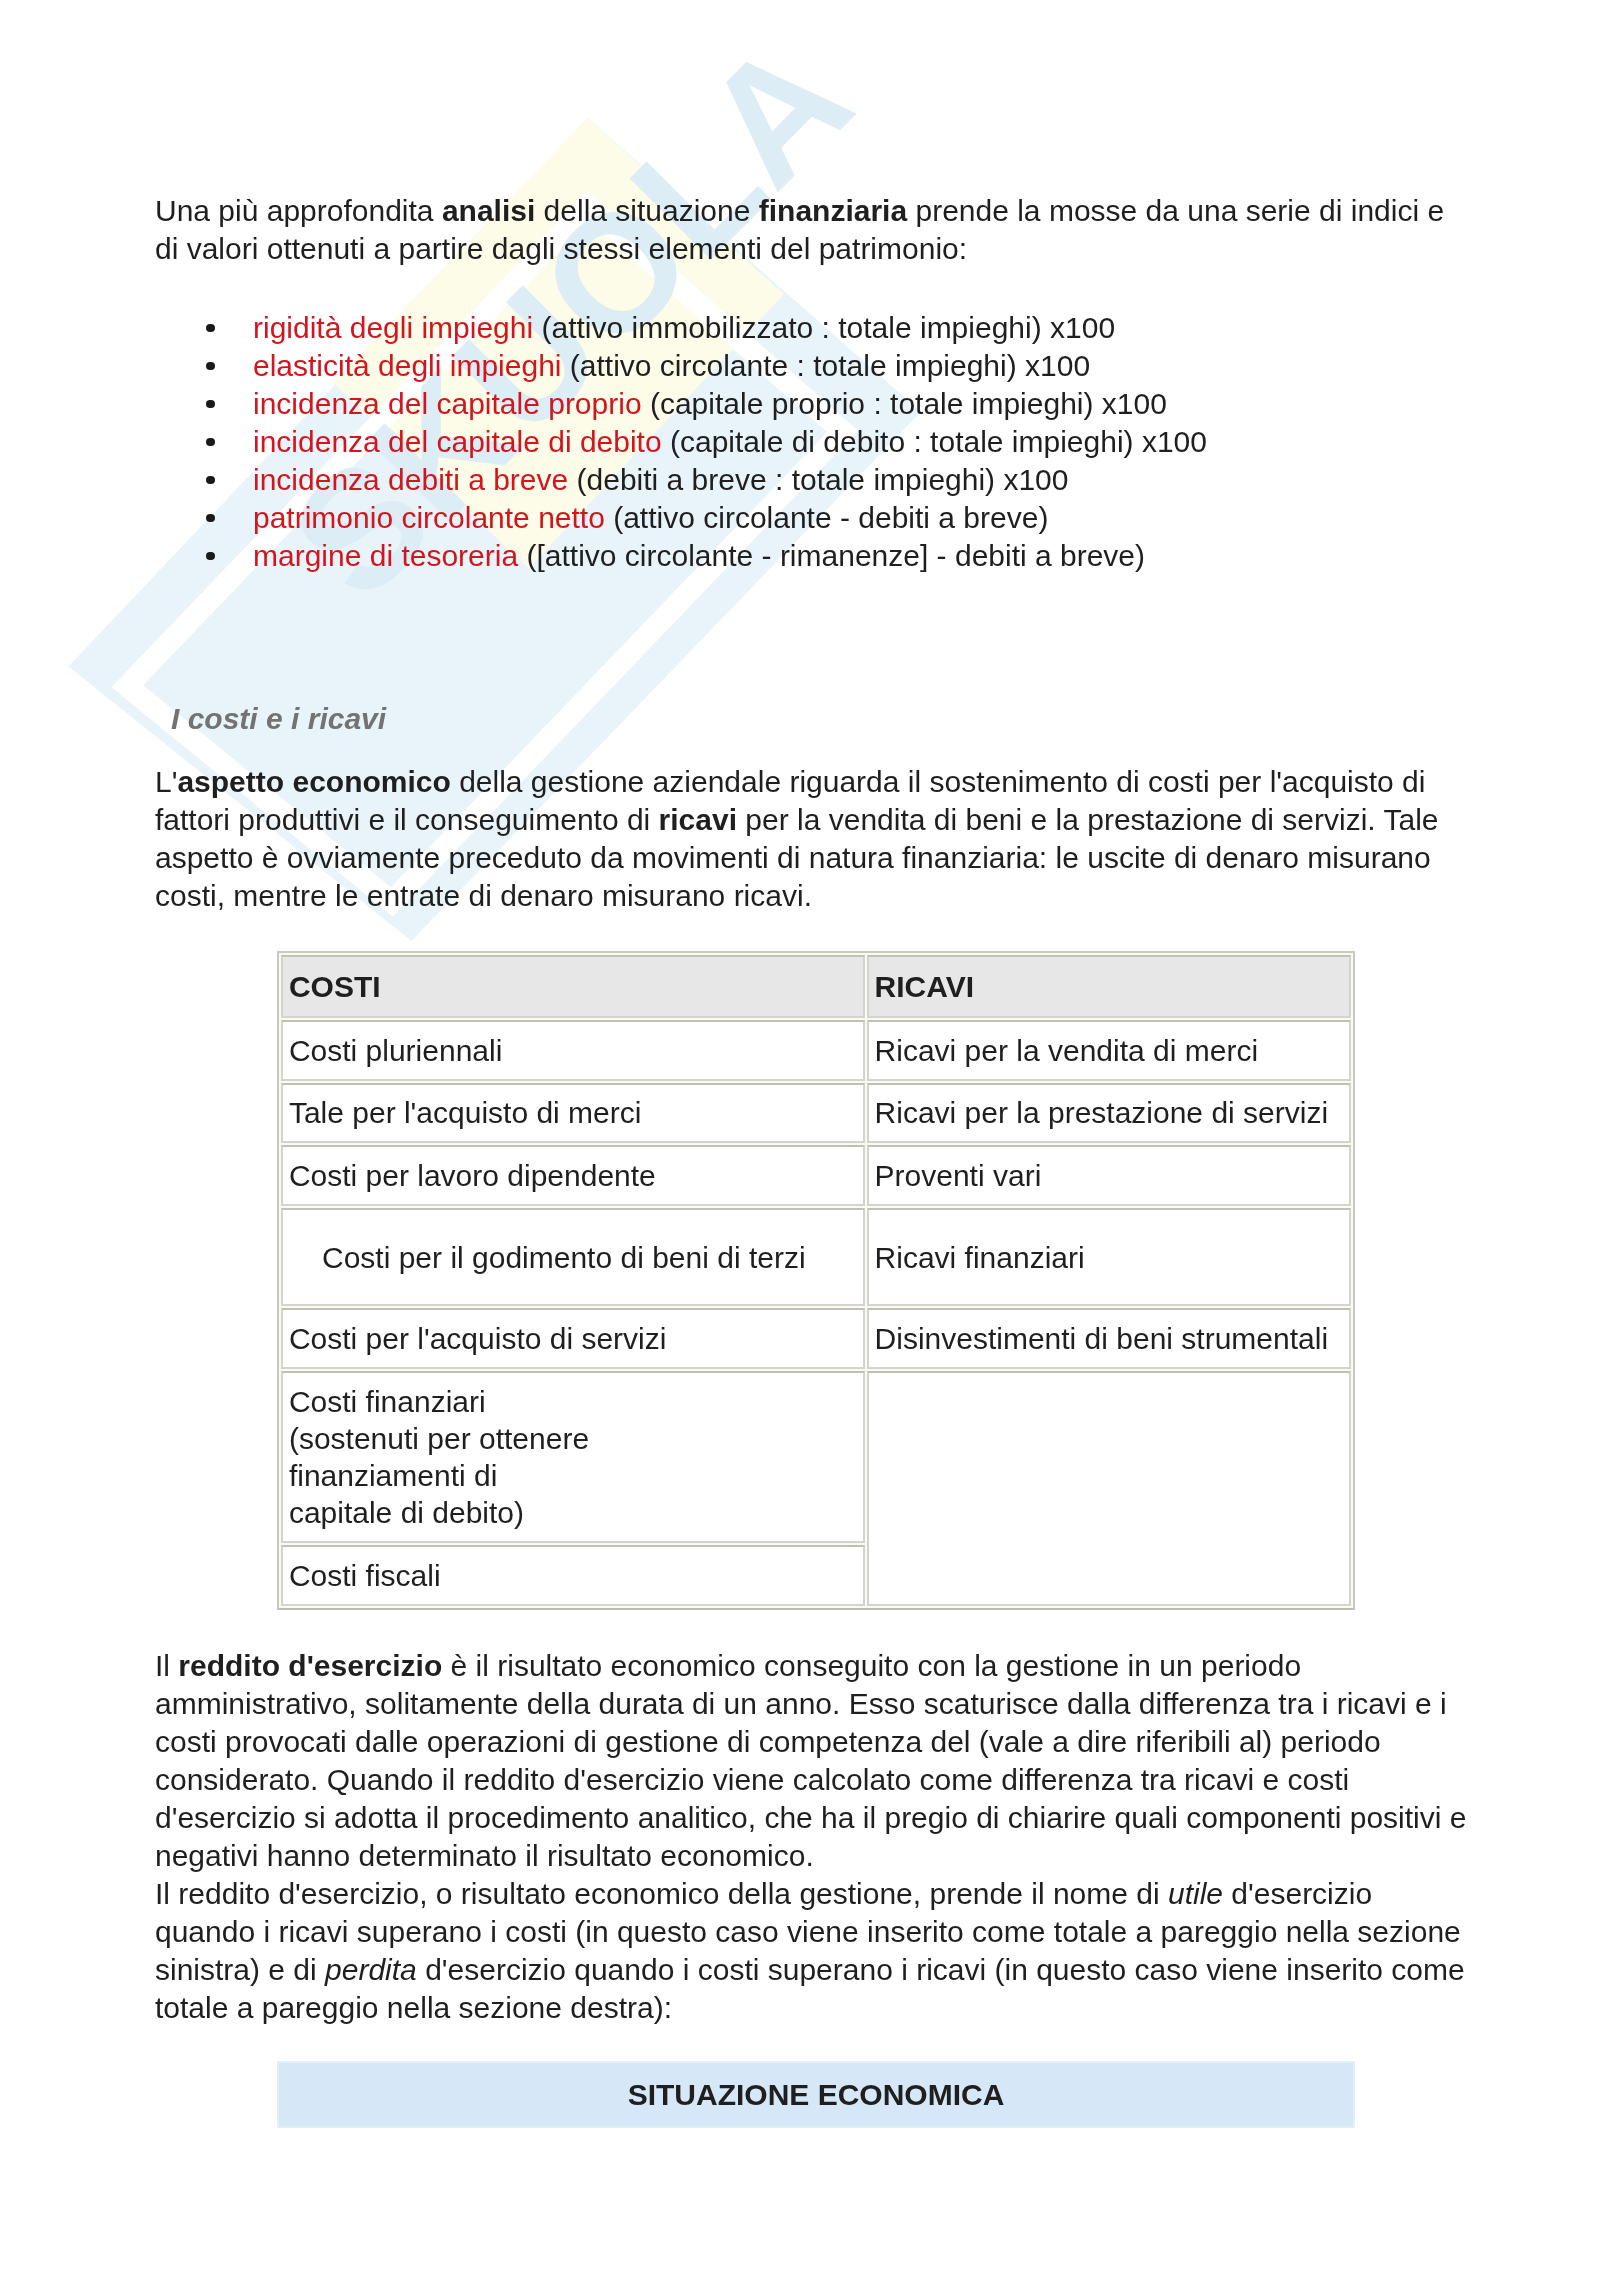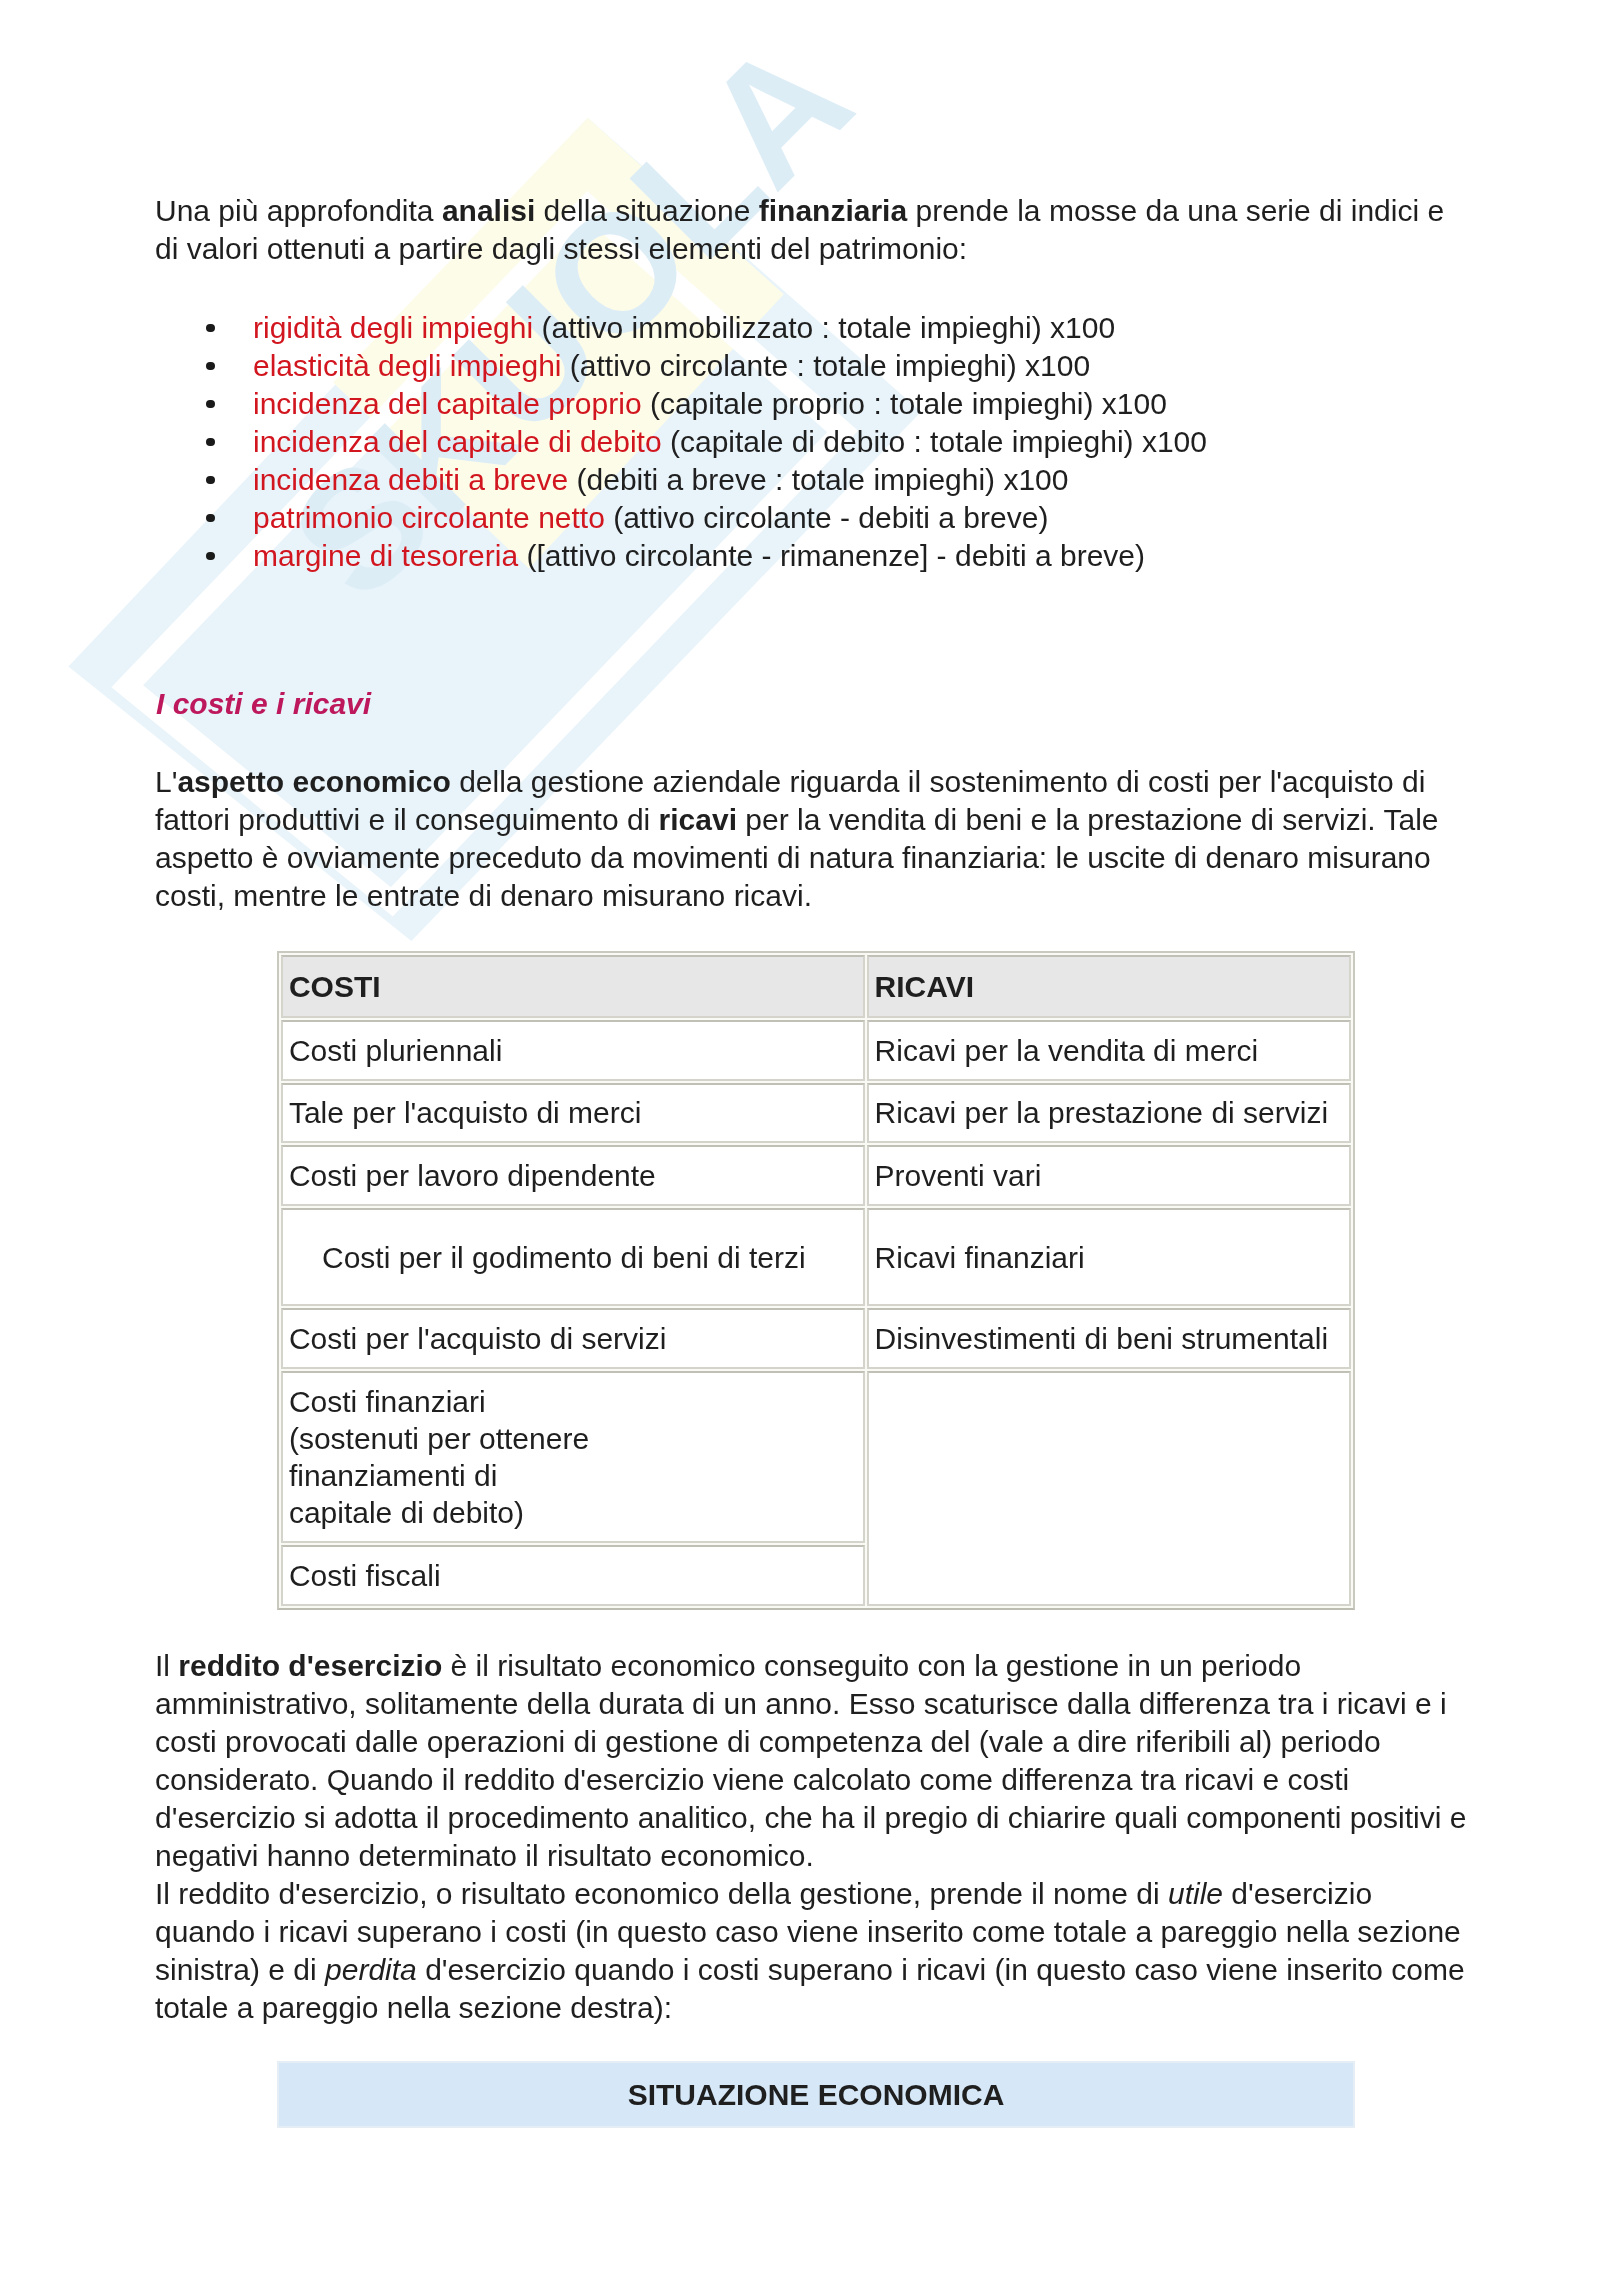--- a/index.html
+++ b/index.html
@@ -64,22 +64,22 @@
       background: #1a1a1a;
     }
     #bullets li .term { color: #d2161f; }
     #heading {
       position: absolute;
       top: 686px;
       left: 0;
       font-size: 30px;
       font-weight: bold;
       font-style: italic;
-      color: #be185d;
-      margin: 1px;
+      color: #737373;
+      margin: 16px;
     }
     #p2 { top: 763px; }
     table.ct {
       position: absolute;
       left: 122px;
       top: 951px;
       width: 1078px;
       border-collapse: separate;
       border-spacing: 2.9px;
       border: 2px solid #c9c9c0;

